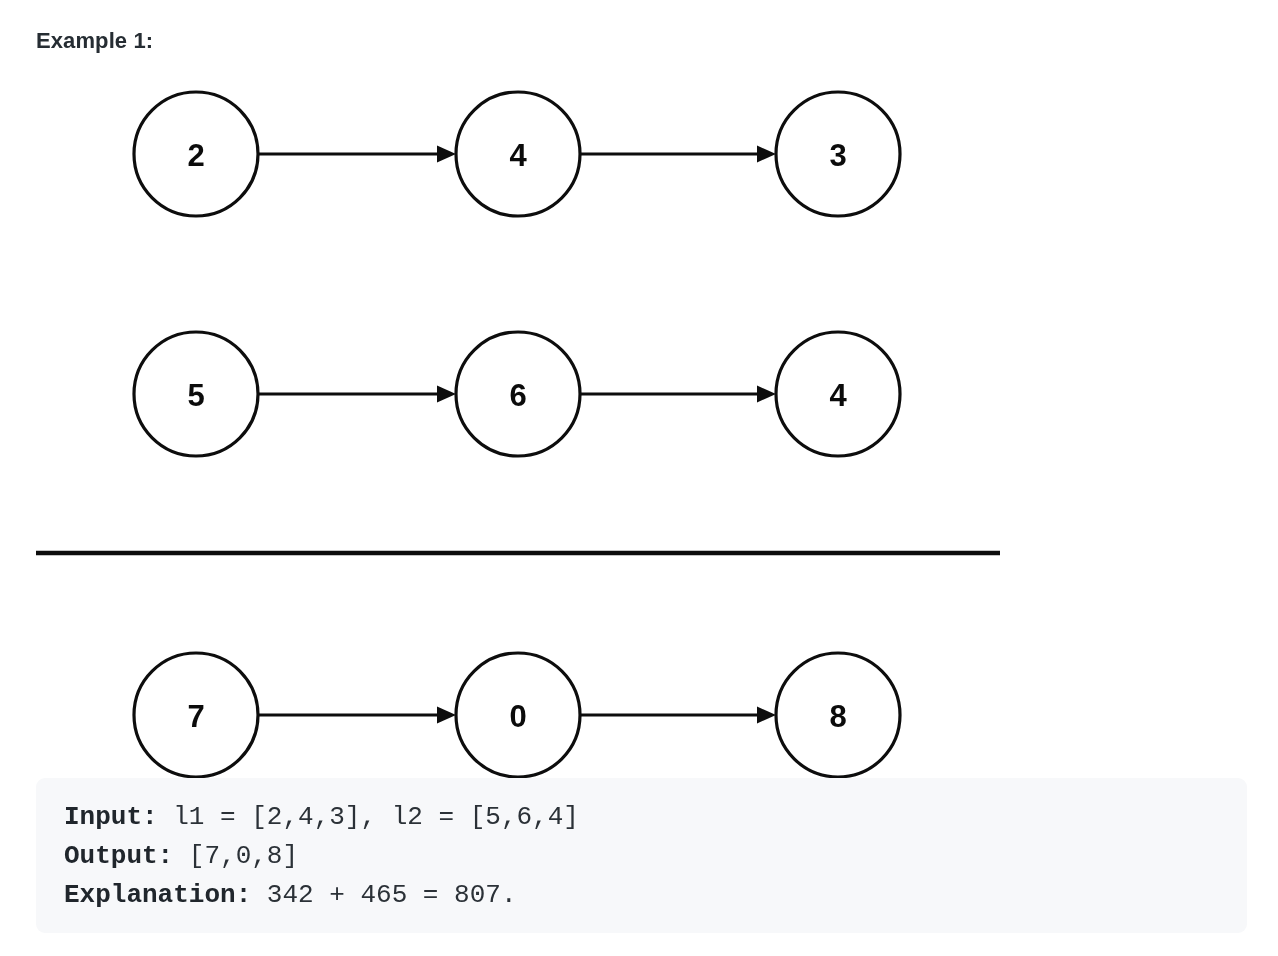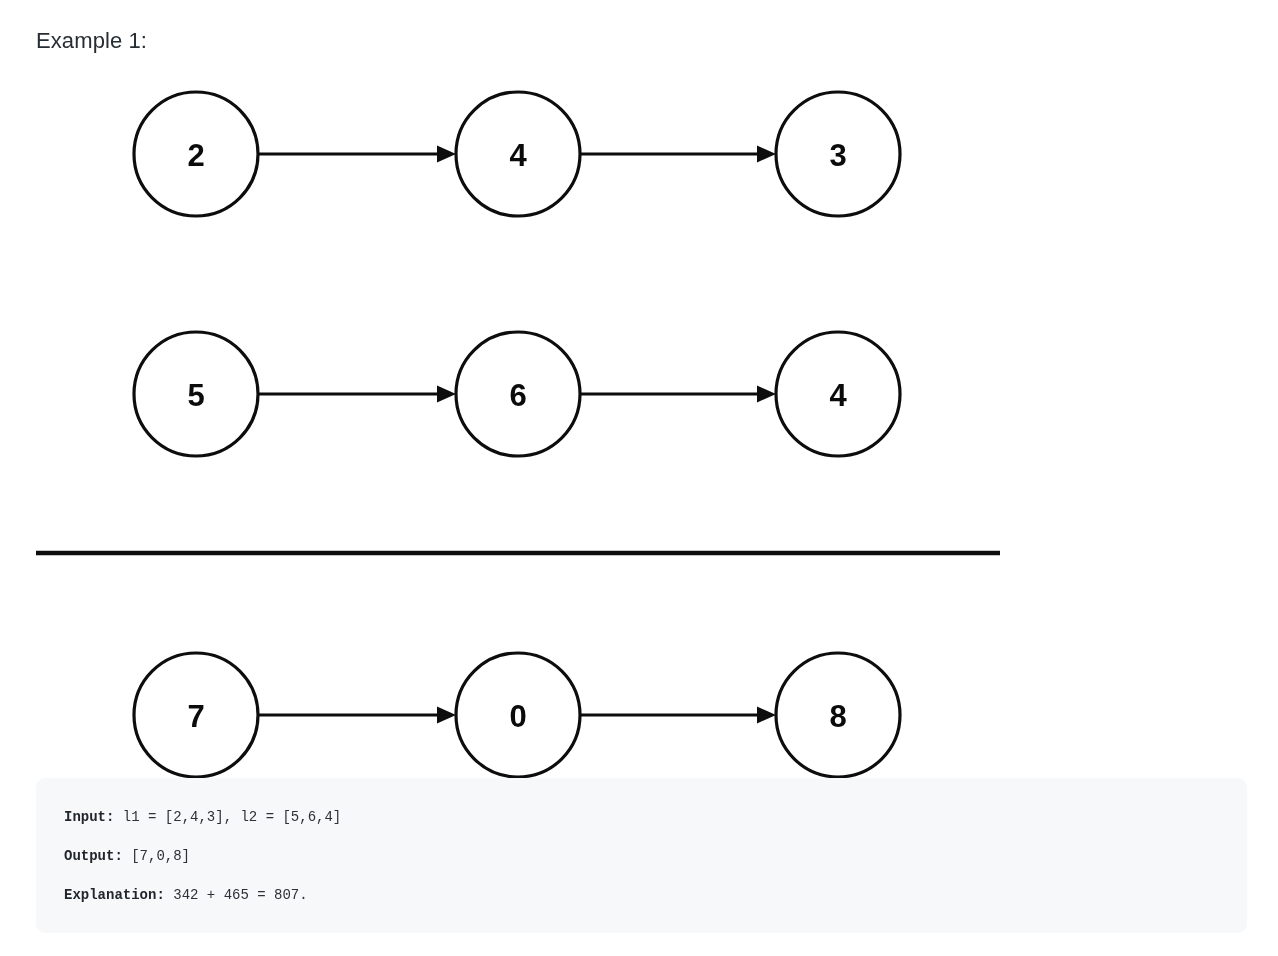--- a/index.html
+++ b/index.html
@@ -15,21 +15,21 @@
     font-family: "Liberation Sans", sans-serif;
     overflow: hidden;
   }
 
   
   .example-heading {
     position: absolute;
     left: 36px;
     top: 28px;
     font-size: 22px;
-    font-weight: normal;
+    font-weight: bold;
     color: #262d33;
     letter-spacing: 0.1px;
     line-height: 1.2;
   }
 
   
   .diagram {
     position: absolute;
     left: 0;
     top: 0;
@@ -72,21 +72,21 @@
     position: absolute;
     left: 36px;
     top: 778px;
     width: 1211px;
     height: 155px;
     box-sizing: border-box;
     background: #f7f8fa;
     border-radius: 9px;
     padding: 20px 0 0 28px;
     font-family: "Liberation Mono", monospace;
-    font-size: 14px;
+    font-size: 26px;
     line-height: 39px;
     color: #2b3137;
     white-space: pre;
   }
   .code-line {
     white-space: pre;
   }
   .code-label {
     font-weight: bold;
     color: #20262c;

